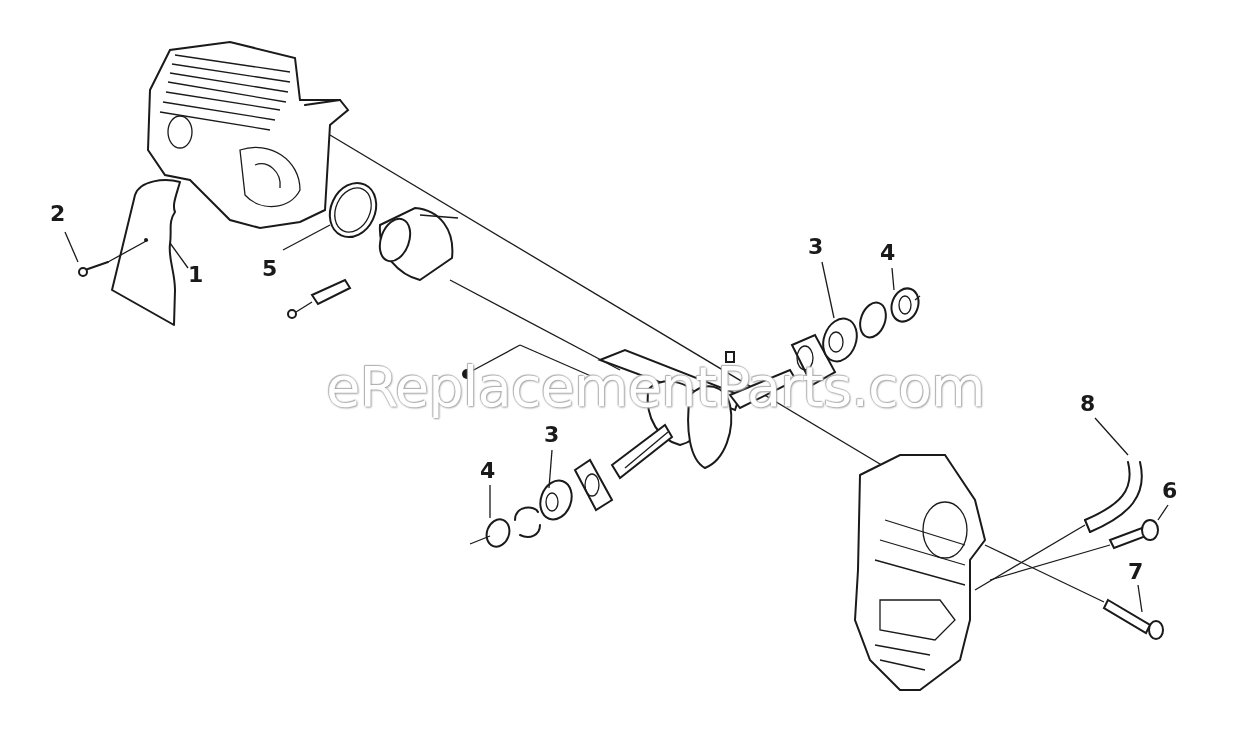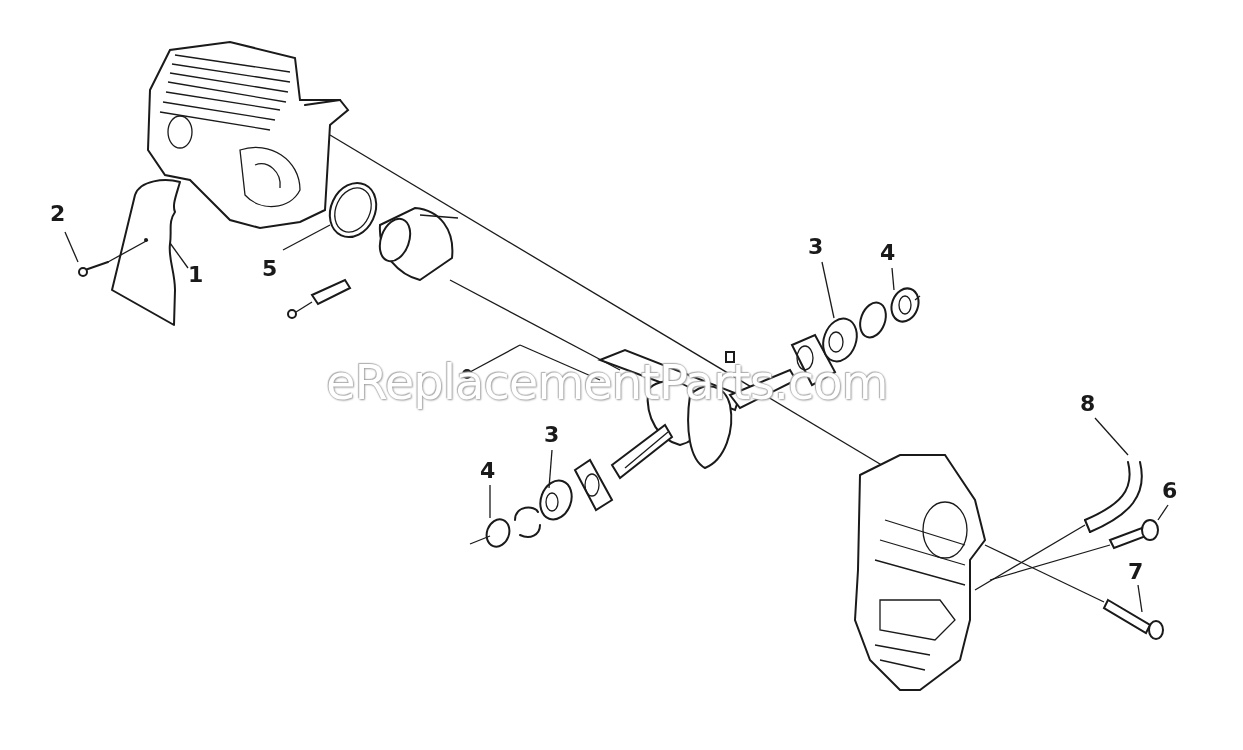--- a/index.html
+++ b/index.html
@@ -1,19 +1,19 @@
 <!DOCTYPE html>
 <html><head>
 <meta charset="utf-8">
 <style>
   html, body { margin:0; padding:0; background:#ffffff; }
   body { width:1243px; height:750px; overflow:hidden; position:relative; font-family:"Liberation Sans", sans-serif; }
   #diagram { position:absolute; left:0; top:0; width:1243px; height:750px; }
   .callout { position:absolute; font-family:"DejaVu Sans", sans-serif; font-weight:bold; font-size:22px; color:#1a1a1a; line-height:1; }
-  .watermark { position:absolute; left:326px; top:354px; font-family:"DejaVu Sans", sans-serif; font-size:48px; color:#ffffff; letter-spacing:-1px;
+  .watermark { position:absolute; left:326px; top:354px; font-family:"DejaVu Sans", sans-serif; font-size:56px; color:#ffffff; letter-spacing:-1px;
     text-shadow: 0 0 2px #9a9a9a, 1px 1px 2px #a8a8a8, -1px -1px 1px #b8b8b8; white-space:nowrap; }
   svg .ln { stroke:#1a1a1a; fill:none; stroke-width:2; stroke-linejoin:round; stroke-linecap:round; }
   svg .th { stroke:#1a1a1a; fill:none; stroke-width:1.3; }
   svg .fl { fill:#ffffff; stroke:#1a1a1a; stroke-width:2; }
   svg .dk { fill:#1a1a1a; }
 </style>
 </head>
 <body>
 
 <div id="diagram">

